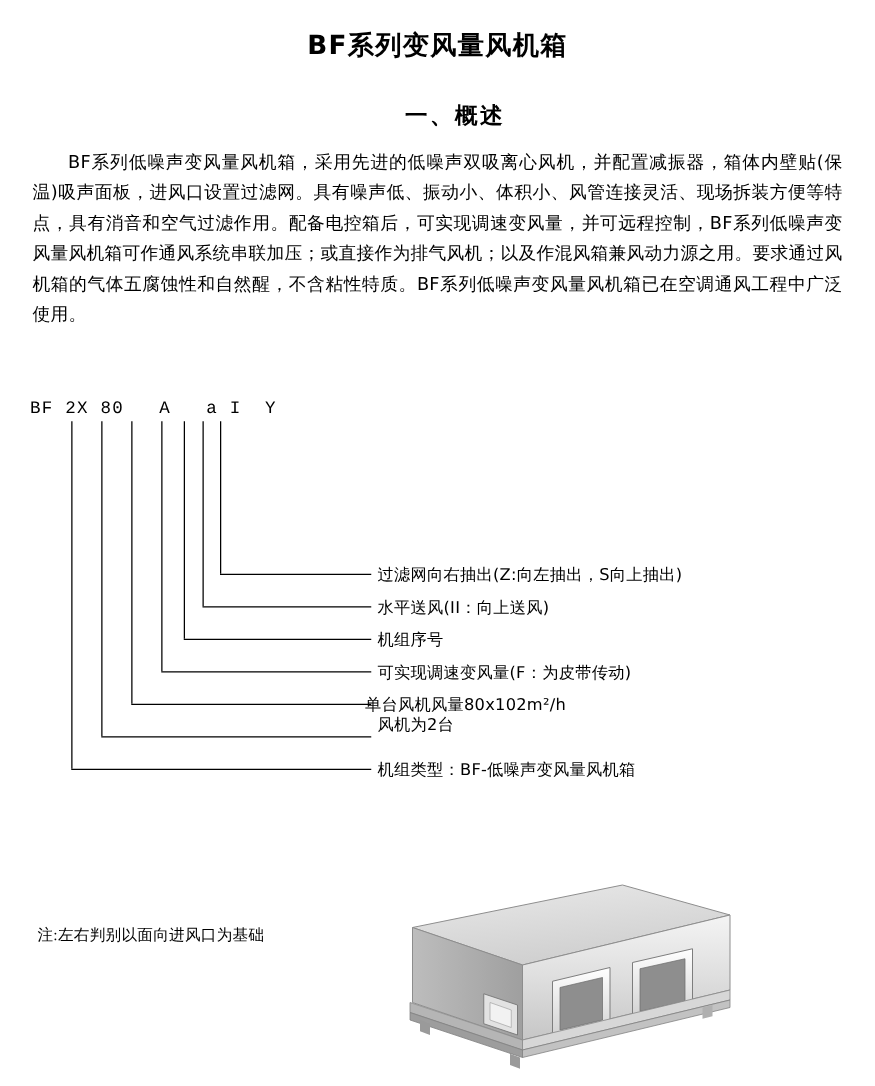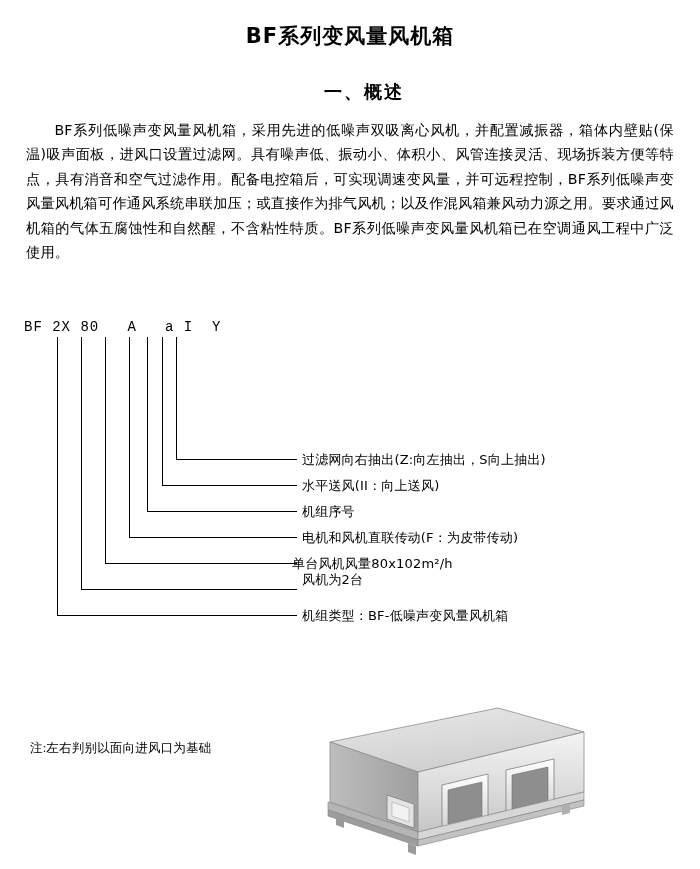--- a/index.html
+++ b/index.html
@@ -124,21 +124,21 @@
 
     <div class="leader vline" style="left:81px; top:58px; height:252px;"></div>
     <div class="leader hline" style="left:81px; top:310px; width:216px;"></div>
 
     <div class="leader vline" style="left:57px; top:58px; height:278px;"></div>
     <div class="leader hline" style="left:57px; top:336px; width:240px;"></div>
 
     <div class="legend" style="left:302px; top:172px;">过滤网向右抽出(Z:向左抽出，S向上抽出)</div>
     <div class="legend" style="left:302px; top:198px;">水平送风(II：向上送风)</div>
     <div class="legend" style="left:302px; top:224px;">机组序号</div>
-    <div class="legend" style="left:302px; top:250px;">电机和风机直联传动(F：为皮带传动)</div>
+    <div class="legend" style="left:302px; top:250px;">可实现调速变风量(F：为皮带传动)</div>
     <div class="legend" style="left:292px; top:276px;">单台风机风量80x102m²/h</div>
     <div class="legend" style="left:302px; top:292px;">风机为2台</div>
     <div class="legend" style="left:302px; top:328px;text-align:center;">机组类型：BF-低噪声变风量风机箱</div>
   </div>
 
   <div class="note">注:左右判别以面向进风口为基础</div>
 
   <div class="product">
     <svg width="300" height="165" viewBox="0 0 300 165" xmlns="http://www.w3.org/2000/svg">
       <defs>

